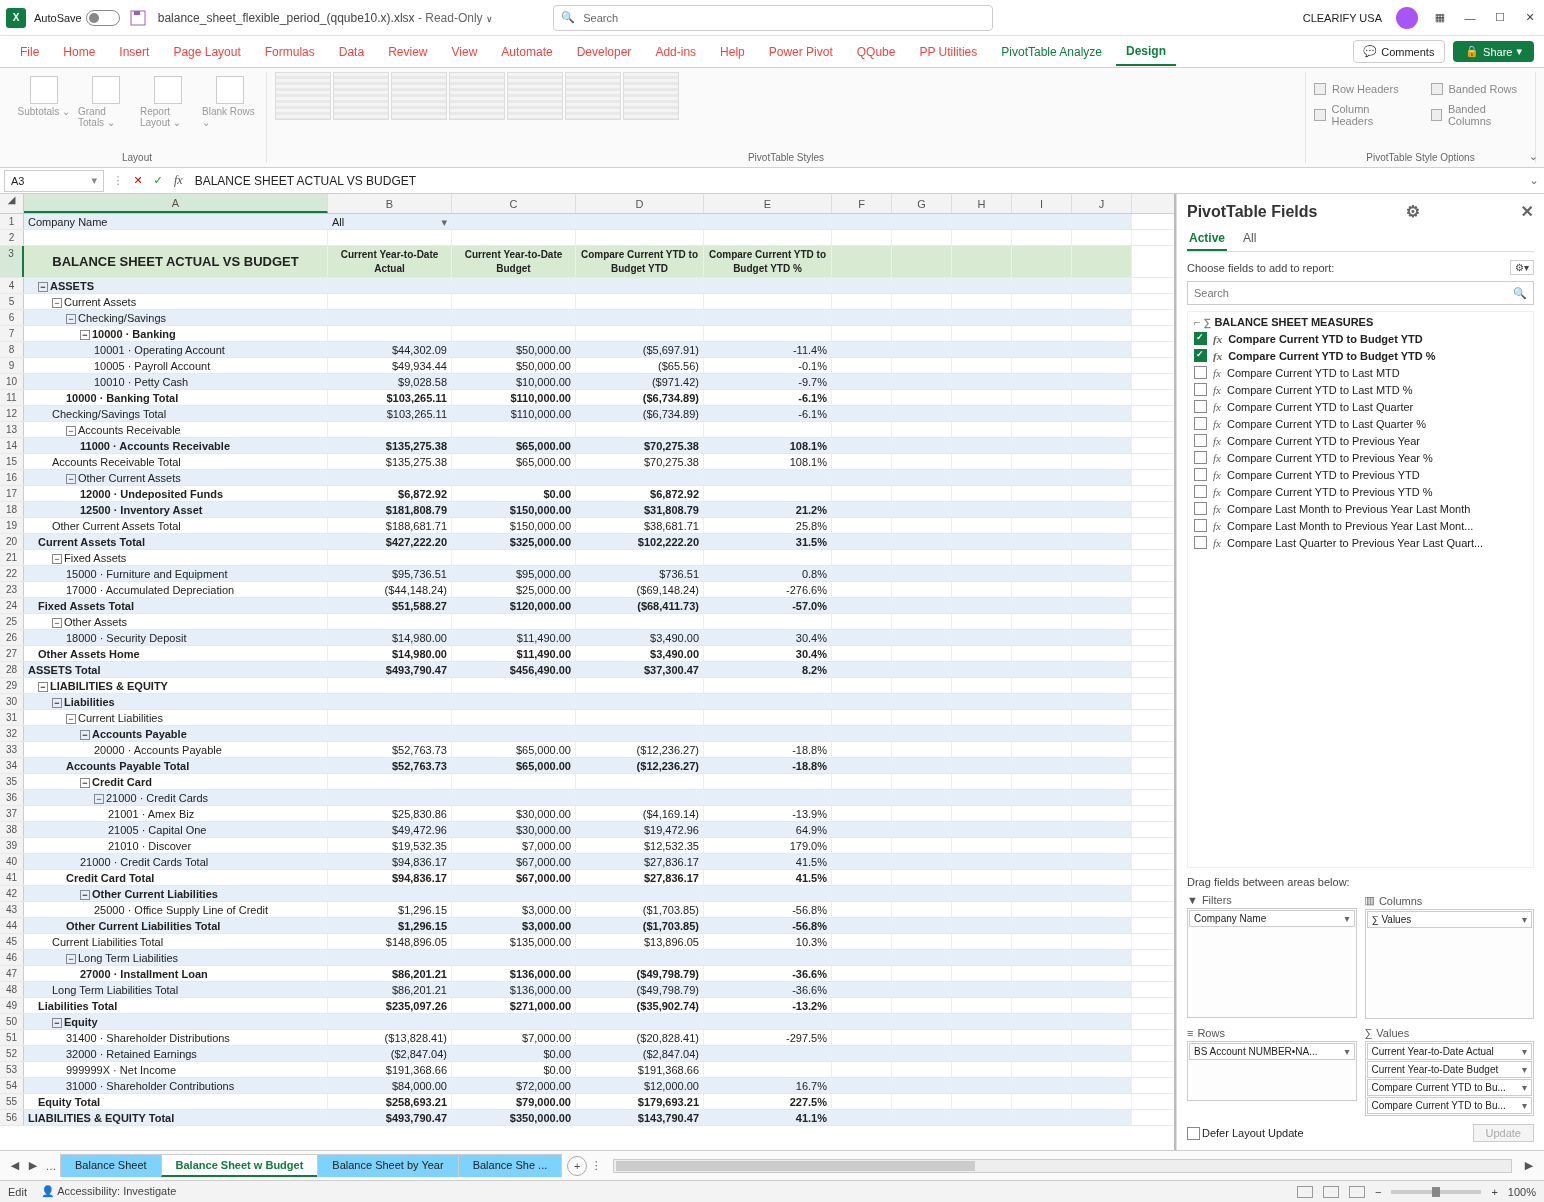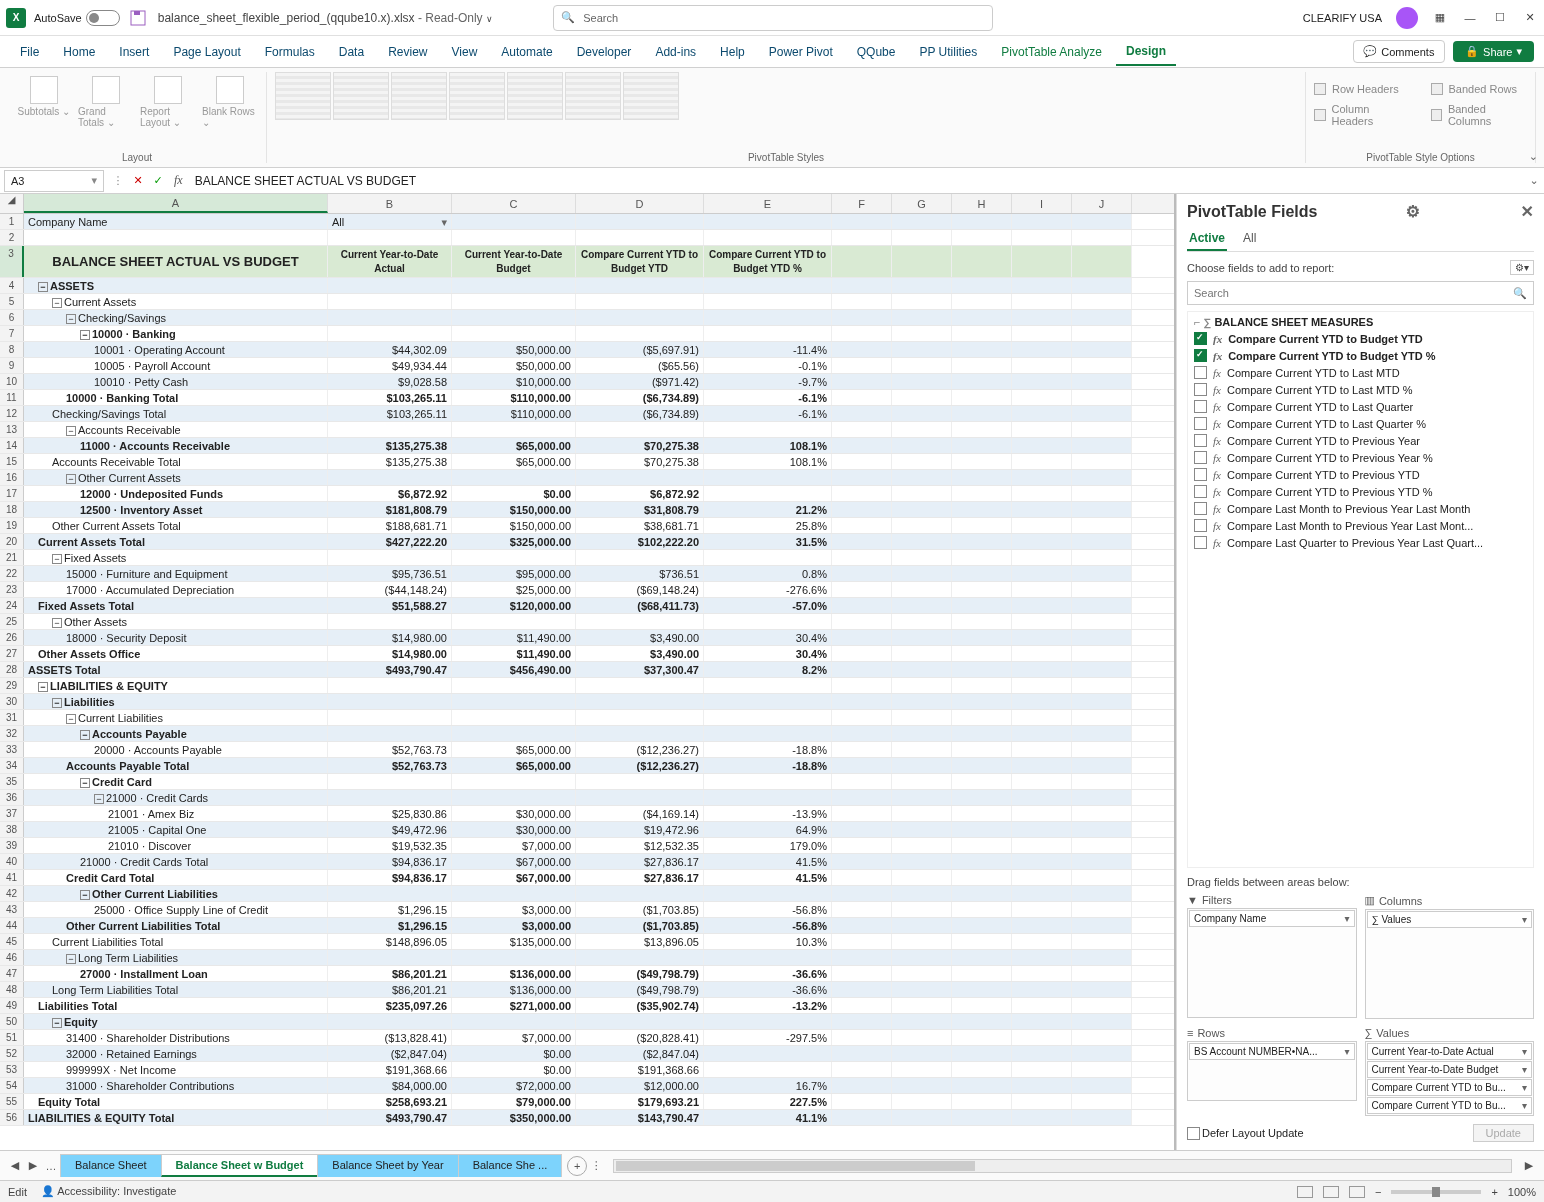--- a/index.html
+++ b/index.html
@@ -15,21 +15,21 @@
 .titlebar .fname { font-size:12px; color:#444; }
 .titlebar .fname .ro { color:#666; }
 .titlebar .searchbox { margin-left:60px; width:440px; height:26px; border:1px solid #ccc; border-radius:4px; display:flex; align-items:center; padding:0 8px; color:#666;}
 .titlebar .searchbox .mg{margin-right:8px;color:#666;}
 .titlebar .right { margin-left:auto; display:flex; align-items:center; gap:14px; }
 .titlebar .avatar{width:22px;height:22px;border-radius:50%;background:#a855f7;}
 .titlebar .wbtn{width:16px;height:16px;display:flex;align-items:center;justify-content:center;color:#444;}
 
 
 .ribtabs { height:32px; display:flex; align-items:center; padding:0 10px; gap:4px; border-bottom:1px solid #d0d0d0; }
-.ribtabs .tab { padding:6px 10px; font-size:12px; color:#0c4a6e; cursor:pointer; }
+.ribtabs .tab { padding:6px 10px; font-size:12px; color:#ef4444; cursor:pointer; }
 .ribtabs .tab.ctx { color:#107c41; }
 .ribtabs .tab.active { color:#107c41; border-bottom:2px solid #107c41; font-weight:600;}
 .ribtabs .rspace{margin-left:auto;display:flex;gap:8px;align-items:center;}
 .ribtabs .cmbtn{border:1px solid #ccc;border-radius:4px;padding:4px 10px;font-size:11px;display:flex;align-items:center;gap:4px;}
 .ribtabs .sharebtn{background:#107c41;color:#fff;border-radius:4px;padding:4px 12px;font-size:11px;display:flex;align-items:center;gap:4px;}
 
 
 .ribbon { height:100px; background:#fafafa; border-bottom:1px solid #d0d0d0; display:flex; padding:4px 8px; position:relative;}
 .rgroup { display:flex; flex-direction:column; padding:0 8px; border-right:1px solid #e4e4e4; height:100%;}
 .rgroup:last-child{border-right:none;}
@@ -606,21 +606,21 @@
           <div class="cell cD num">$3,490.00</div>
           <div class="cell cE num">30.4%</div>
           <div class="cell cF"></div>
           <div class="cell cG"></div>
           <div class="cell cH"></div>
           <div class="cell cI"></div>
           <div class="cell cJ"></div>
         </div>
         <div class="row bold ">
           <div class="rg">27</div>
-          <div class="cell cA"><span class="ind1">Other Assets Office</span></div>
+          <div class="cell cA"><span class="ind1">Other Assets Home</span></div>
           <div class="cell cB num">$14,980.00</div>
           <div class="cell cC num">$11,490.00</div>
           <div class="cell cD num">$3,490.00</div>
           <div class="cell cE num">30.4%</div>
           <div class="cell cF"></div>
           <div class="cell cG"></div>
           <div class="cell cH"></div>
           <div class="cell cI"></div>
           <div class="cell cJ"></div>
         </div>

